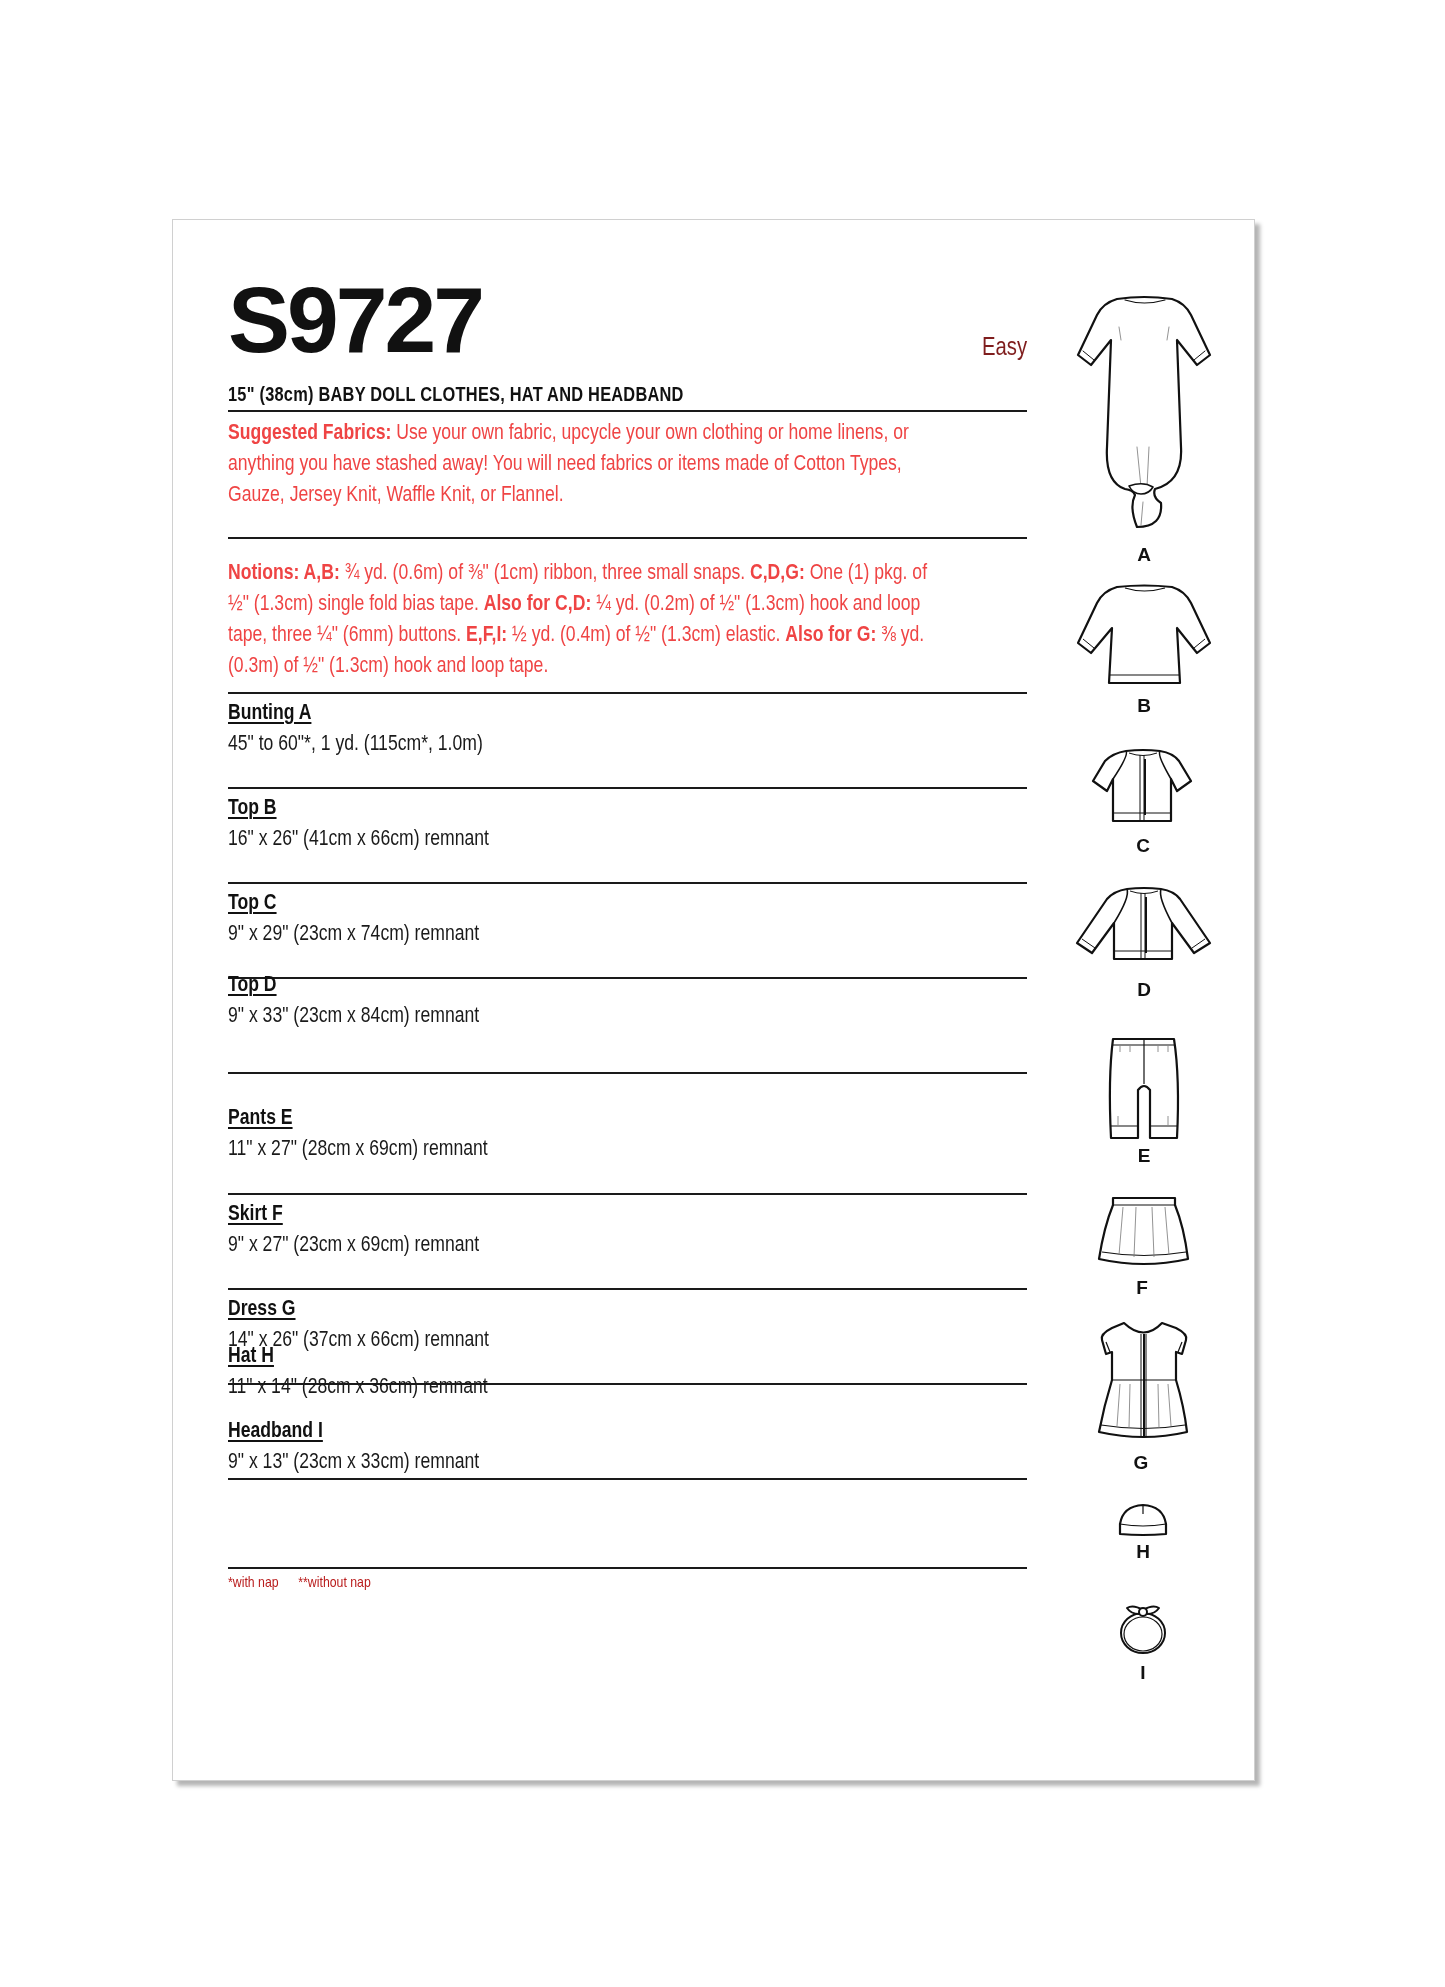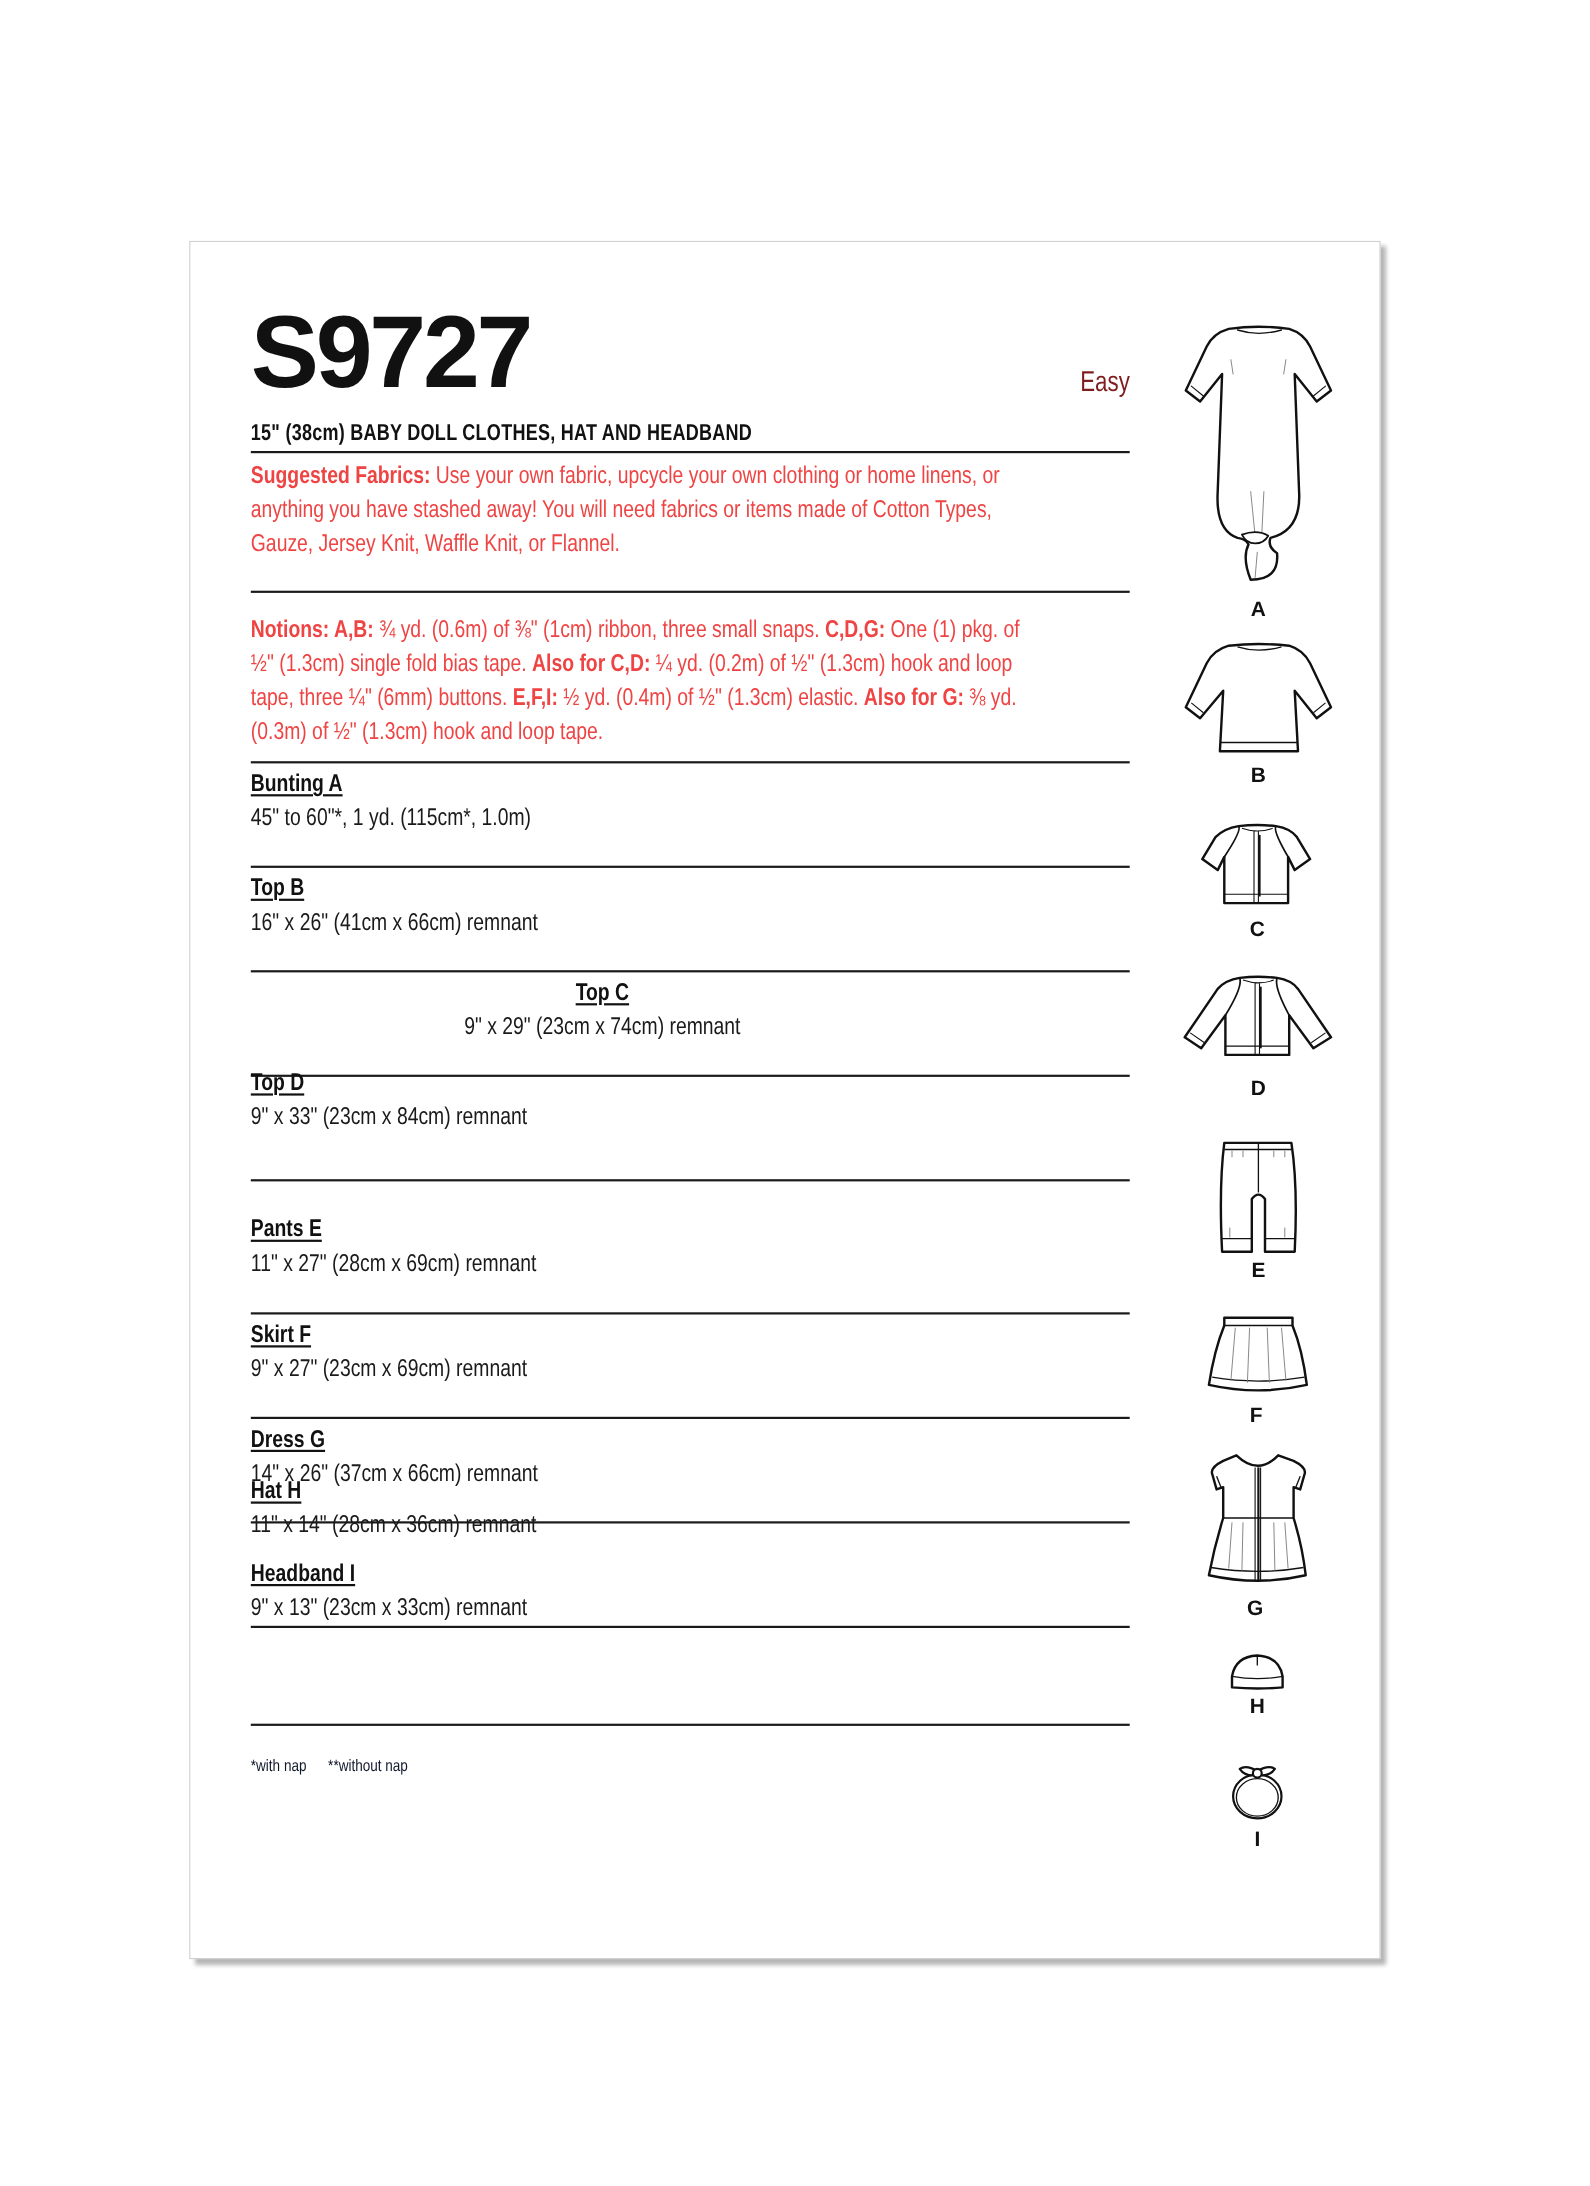--- a/index.html
+++ b/index.html
@@ -26,21 +26,21 @@
     .para .line { display: block; height: 31px; white-space: nowrap; transform: scaleX(0.80); transform-origin: 0 50%; }
     .para b { font-weight: 700; }
 
     .section { position: absolute; left: 228px; width: 799px; }
     .section-title { display: block; font-size: 22px; font-weight: 700; line-height: 28px; white-space: nowrap;
                      transform: scaleX(0.80); transform-origin: 0 50%; }
     .section-title span { text-decoration: underline; text-decoration-thickness: 2px; text-underline-offset: 3px; }
     .section-value { display: block; font-size: 22px; line-height: 30px; white-space: nowrap; margin-top: 2px;
                      transform: scaleX(0.80); transform-origin: 0 50%; color: #1a1a1a; }
 
-    .footnote { left: 228px; top: 1572px; font-size: 15px; line-height: 20px; color: #0f172a; white-space: nowrap; margin-top: 24px; }
+    .footnote { left: 228px; top: 1572px; font-size: 15px; line-height: 20px; color: #b91c1c; white-space: nowrap; }
     .footnote .cond { transform: scaleX(0.82); }
     .footnote .gap { display: inline-block; width: 24px; }
 
     .view { position: absolute; }
     .view svg { display: block; overflow: visible; }
     .view-label { position: absolute; font-family: "Liberation Sans", sans-serif; font-weight: 700; font-size: 19px;
                   line-height: 20px; text-align: center; width: 40px; color: #111; }
   </style>
 </head>
 <body>
@@ -72,21 +72,21 @@
   <span class="section-value">45" to 60"*, 1 yd. (115cm*, 1.0m)</span>
 </div>
 
 <div class="rule" style="top:787px;"></div>
 <div class="section" style="top:793px;">
   <span class="section-title"><span>Top B</span></span>
   <span class="section-value">16" x 26" (41cm x 66cm) remnant</span>
 </div>
 
 <div class="rule" style="top:882px;"></div>
-<div class="section" style="top:888px;text-align:center;">
+<div class="section" style="top:888px;">
   <span class="section-title"><span>Top C </span></span>
   <span class="section-value">9" x 29" (23cm x 74cm) remnant</span>
 </div>
 
 <div class="rule" style="top:977px;"></div>
 <div class="section" style="top:970px;">
   <span class="section-title"><span>Top D</span></span>
   <span class="section-value">9" x 33" (23cm x 84cm) remnant</span>
 </div>
 

